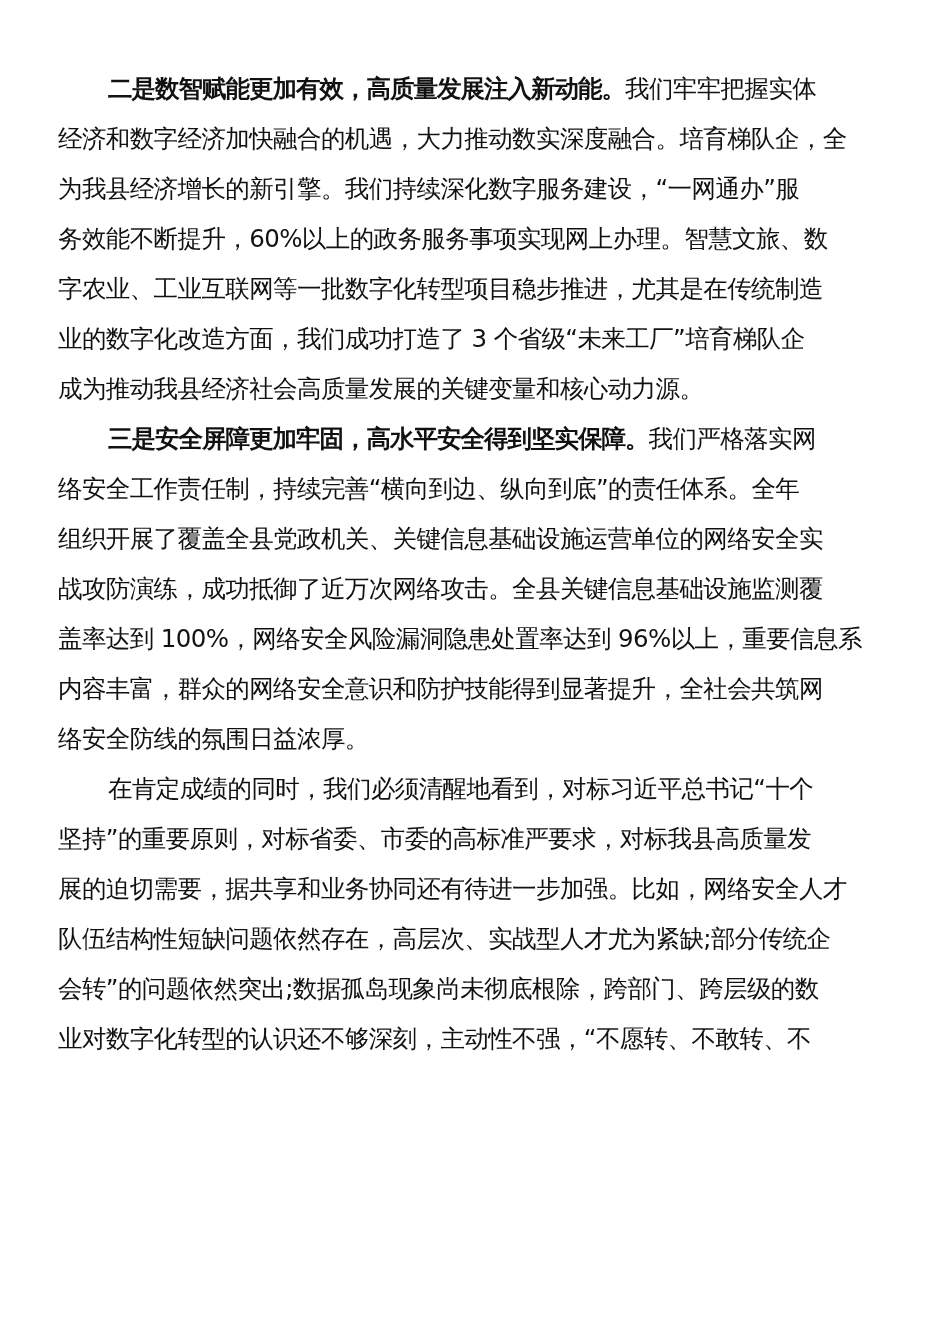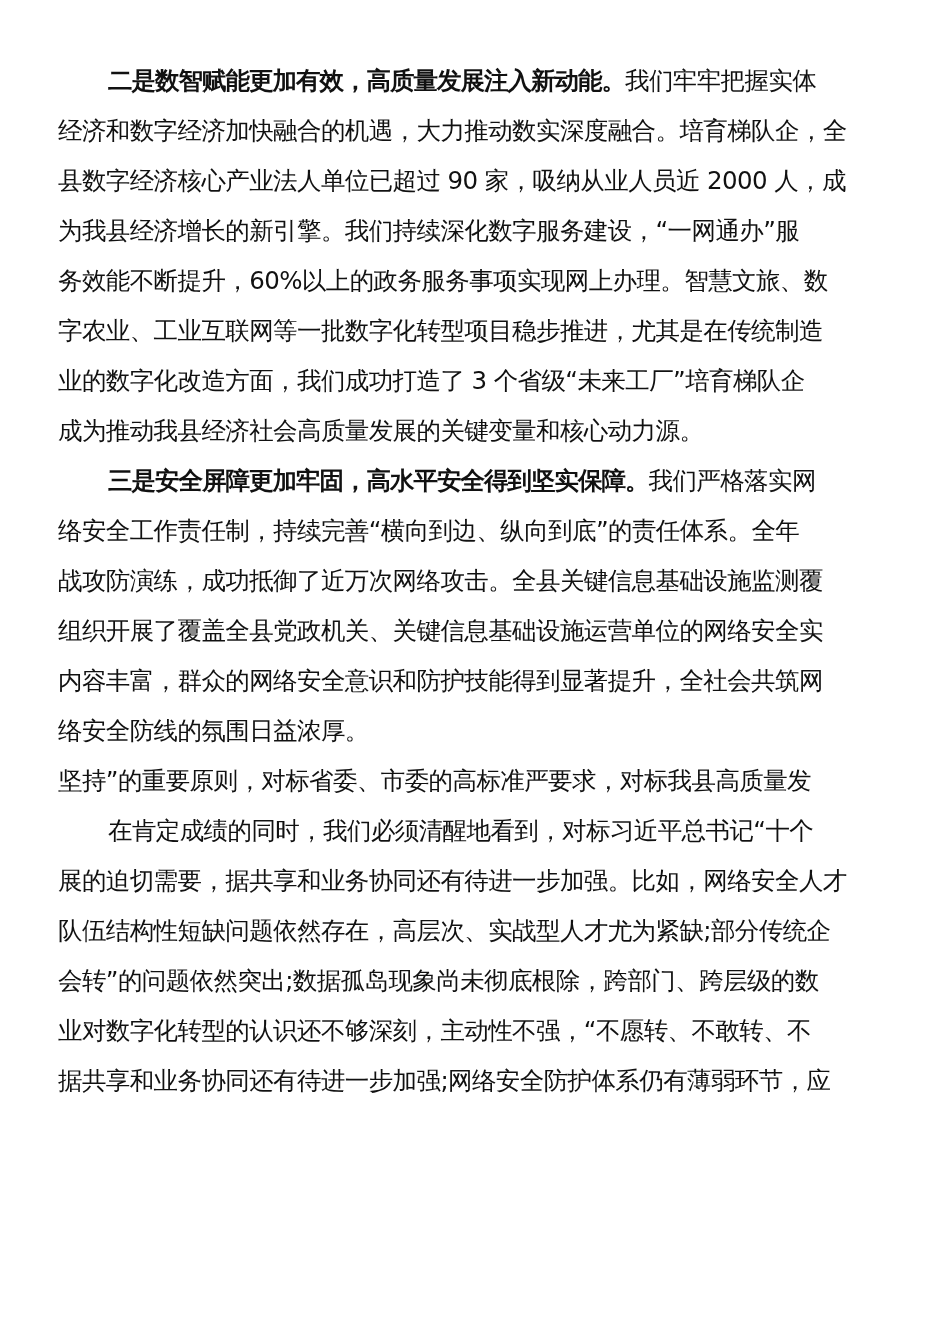--- a/index.html
+++ b/index.html
@@ -11,21 +11,21 @@
     width: 950px;
     height: 1344px;
     overflow: hidden;
     position: relative;
     font-family: "DejaVu Sans", "Liberation Sans", sans-serif;
     color: #111111;
   }
   .page {
     position: absolute;
     left: 58px;
-    top: 56px;
+    top: 64px;
     width: 830px;
   }
   .para {
     margin: 0;
   }
   .line {
     display: block;
     height: 50px;
     line-height: 50px;
     font-size: 24.5px;
@@ -41,40 +41,39 @@
   }
 </style>
 </head>
 <body>
 
 <div class="page">
 
   <div class="para">
     <span class="line first"><span class="lead">二是数智赋能更加有效，高质量发展注入新动能。</span><span>我们牢牢把握实体</span></span>
     <span class="line">经济和数字经济加快融合的机遇，大力推动数实深度融合。培育梯队企，全</span>
-    <span class="line">县数字经济核心产业法人单位已超过 90 家，吸纳从业人员近 2000 人，成</span>
     <span class="line">为我县经济增长的新引擎。我们持续深化数字服务建设，“一网通办”服</span>
     <span class="line">务效能不断提升，60%以上的政务服务事项实现网上办理。智慧文旅、数</span>
     <span class="line">字农业、工业互联网等一批数字化转型项目稳步推进，尤其是在传统制造</span>
     <span class="line">业的数字化改造方面，我们成功打造了 3 个省级“未来工厂”培育梯队企</span>
     <span class="line">成为推动我县经济社会高质量发展的关键变量和核心动力源。</span>
   </div>
 
   <div class="para">
     <span class="line first"><span class="lead">三是安全屏障更加牢固，高水平安全得到坚实保障。</span><span>我们严格落实网</span></span>
     <span class="line">络安全工作责任制，持续完善“横向到边、纵向到底”的责任体系。全年</span>
+    <span class="line">组织开展了覆盖全县党政机关、关键信息基础设施运营单位的网络安全实</span>
     <span class="line">战攻防演练，成功抵御了近万次网络攻击。全县关键信息基础设施监测覆</span>
-    <span class="line">组织开展了覆盖全县党政机关、关键信息基础设施运营单位的网络安全实</span>
+    <span class="line">盖率达到 100%，网络安全风险漏洞隐患处置率达到 96%以上，重要信息系</span>
     <span class="line">内容丰富，群众的网络安全意识和防护技能得到显著提升，全社会共筑网</span>
     <span class="line">络安全防线的氛围日益浓厚。</span>
   </div>
 
   <div class="para">
+    <span class="line first">在肯定成绩的同时，我们必须清醒地看到，对标习近平总书记“十个</span>
     <span class="line">坚持”的重要原则，对标省委、市委的高标准严要求，对标我县高质量发</span>
-    <span class="line first">在肯定成绩的同时，我们必须清醒地看到，对标习近平总书记“十个</span>
     <span class="line">展的迫切需要，据共享和业务协同还有待进一步加强。比如，网络安全人才</span>
     <span class="line">队伍结构性短缺问题依然存在，高层次、实战型人才尤为紧缺;部分传统企</span>
     <span class="line">会转”的问题依然突出;数据孤岛现象尚未彻底根除，跨部门、跨层级的数</span>
     <span class="line">业对数字化转型的认识还不够深刻，主动性不强，“不愿转、不敢转、不</span>
-    <span class="line">据共享和业务协同还有待进一步加强;网络安全防护体系仍有薄弱环节，应</span>
   </div>
 
 </div>
 
 </body></html>

